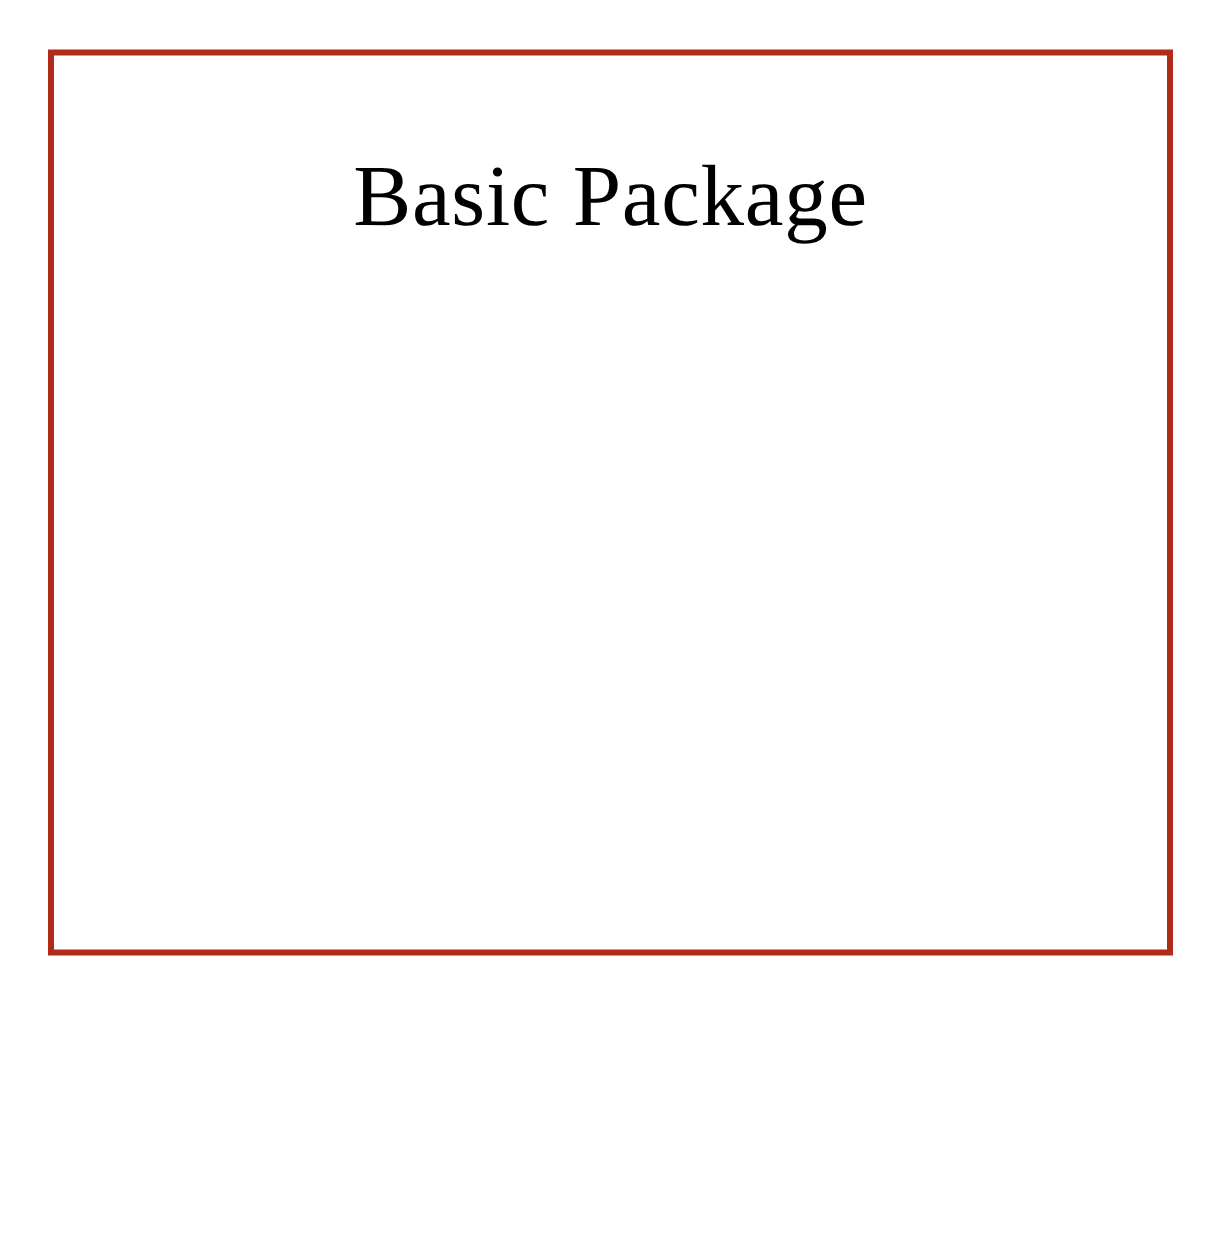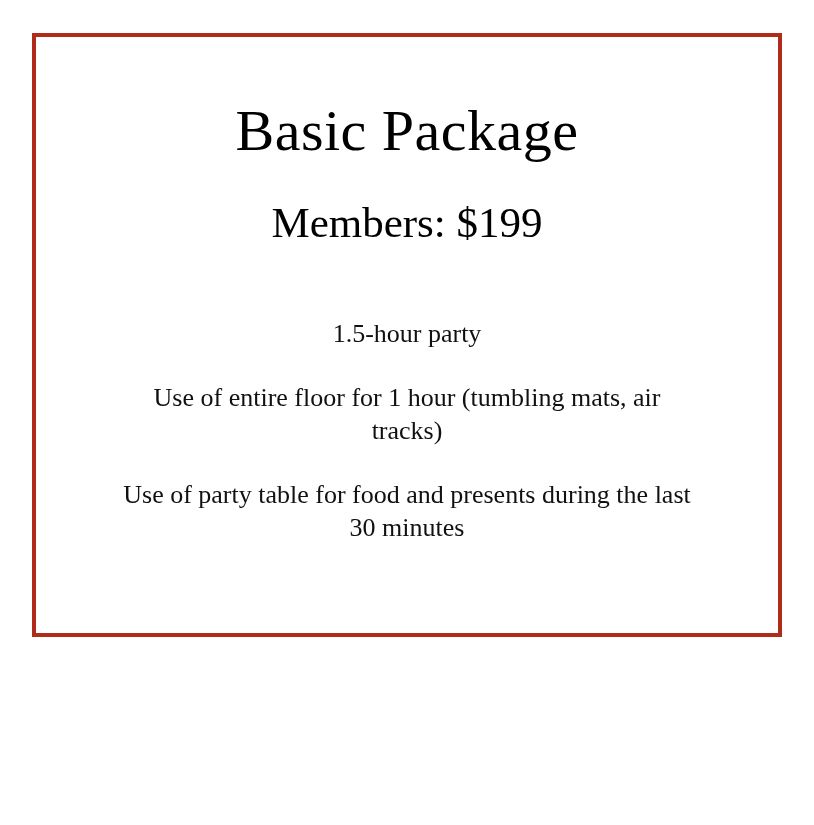--- a/index.html
+++ b/index.html
@@ -65,22 +65,16 @@
   }
 </style>
 </head>
 <body>
 
 <div class="card">
 
   <div class="title">Basic Package</div>
 
   <div class="price-block">
-    <div class="price-line">Members: $199</div>
   </div>
 
-  <div class="features">
-    <div class="feature">1.5-hour party</div>
-    <div class="feature feature-wide">Use of entire floor for 1 hour (tumbling mats, air tracks)</div>
-    <div class="feature feature-wide">Use of party table for food and presents during the last 30 minutes</div>
-  </div>
 
 </div>
 
 </body></html>

